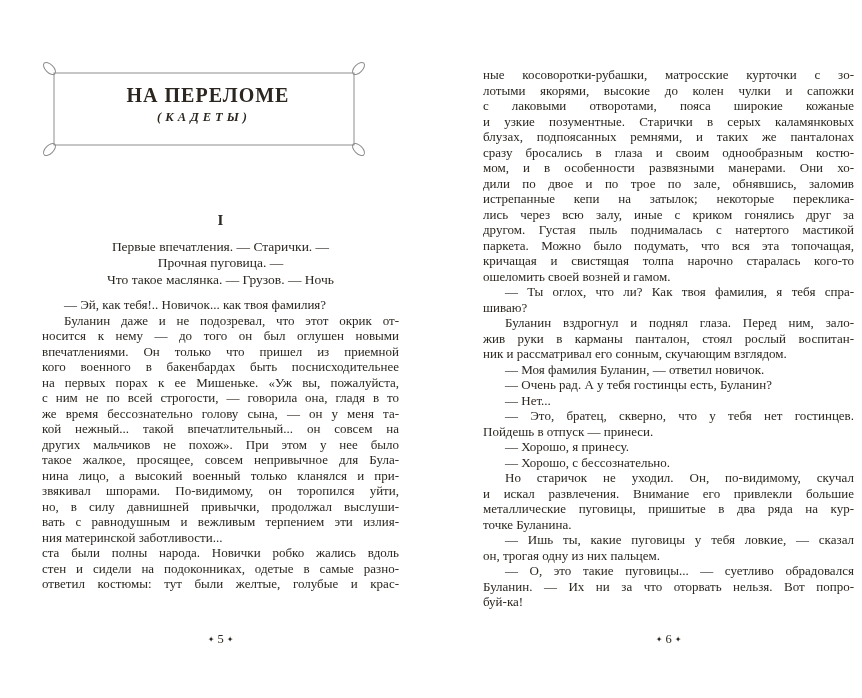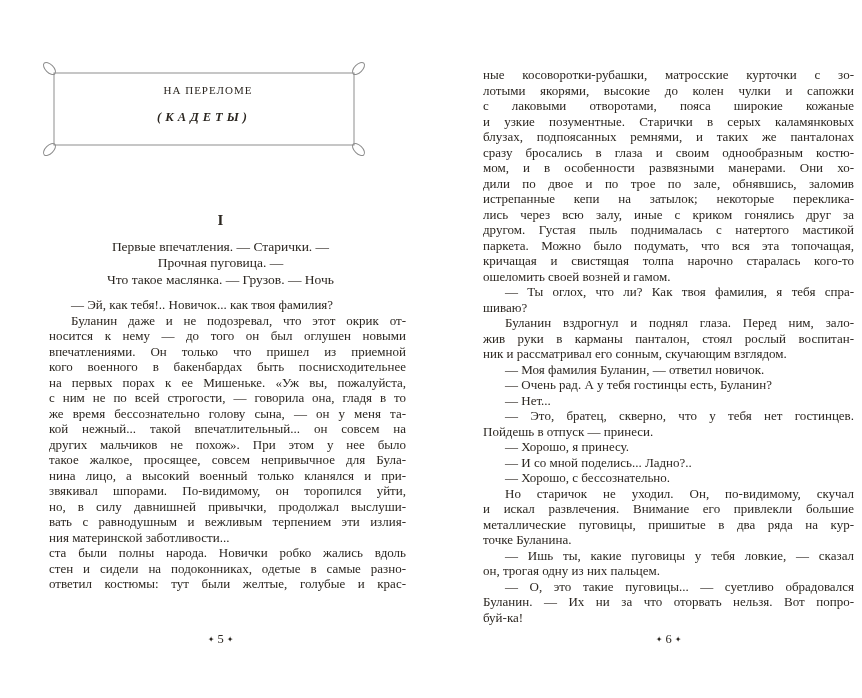--- a/index.html
+++ b/index.html
@@ -6,38 +6,38 @@
   .spread {
     position:relative; width:862px; height:698px; background:#ffffff;
     font-family:"Liberation Serif","DejaVu Serif",serif;
     color:#2b2620; overflow:hidden;
   }
   
   .title-frame { position:absolute; left:54px; top:73px; width:300px; height:72px; }
   .title-frame svg { position:absolute; left:-16px; top:-16px; }
   .book-title {
     position:absolute; left:8px; right:0; top:11px; text-align:center;
-    font-weight:normal; font-size:11px; letter-spacing:1px;
+    font-weight:bold; font-size:20px; letter-spacing:1px;
   }
   .book-subtitle {
     position:absolute; left:0; right:0; top:37px; text-align:center;
     font-weight:bold; font-size:12.5px; letter-spacing:4px;font-style:italic;
   }
   
   .chapter-num {
     position:absolute; left:42px; width:357px; top:212px;
     text-align:center; font-weight:bold; font-size:15px;
   }
   .chapter-sub {
     position:absolute; left:42px; width:357px; top:239px;
     text-align:center; font-size:13.5px; line-height:16.3px;
   }
   
   .body-col { position:absolute; font-size:13px; line-height:15.5px; }
-  .body-left  { left:42px;  width:357px; top:297px;margin-left:7px; }
+  .body-left  { left:42px;  width:357px; top:297px; }
   .body-right { left:483px; width:371px; top:67px; }
   .bline { text-align:left; }
   .bline.jst { text-align:justify; text-align-last:justify; }
   .bline.ind { text-indent:22px; }
   
   .page-footer {
     position:absolute; width:357px; top:632px; text-align:center;
     font-size:12.5px; line-height:15px;
   }
   .footer-left  { left:42px; }
@@ -124,21 +124,20 @@
         <div class="bline">шиваю?</div>
         <div class="bline ind jst">Буланин вздрогнул и поднял глаза. Перед ним, зало-</div>
         <div class="bline jst">жив руки в карманы панталон, стоял рослый воспитан-</div>
         <div class="bline">ник и рассматривал его сонным, скучающим взглядом.</div>
         <div class="bline ind">— Моя фамилия Буланин, — ответил новичок.</div>
         <div class="bline ind">— Очень рад. А у тебя гостинцы есть, Буланин?</div>
         <div class="bline ind">— Нет...</div>
         <div class="bline ind jst">— Это, братец, скверно, что у тебя нет гостинцев.</div>
         <div class="bline">Пойдешь в отпуск — принеси.</div>
         <div class="bline ind">— Хорошо, я принесу.</div>
-        <div class="bline ind">— И со мной поделись... Ладно?..</div>
         <div class="bline ind">— Хорошо, с бессознательно.</div>
         <div class="bline ind jst">Но старичок не уходил. Он, по-видимому, скучал</div>
         <div class="bline jst">и искал развлечения. Внимание его привлекли большие</div>
         <div class="bline jst">металлические пуговицы, пришитые в два ряда на кур-</div>
         <div class="bline">точке Буланина.</div>
         <div class="bline ind jst">— Ишь ты, какие пуговицы у тебя ловкие, — сказал</div>
         <div class="bline">он, трогая одну из них пальцем.</div>
         <div class="bline ind jst">— О, это такие пуговицы... — суетливо обрадовался</div>
         <div class="bline jst">Буланин. — Их ни за что оторвать нельзя. Вот попро-</div>
         <div class="bline">буй-ка!</div>

